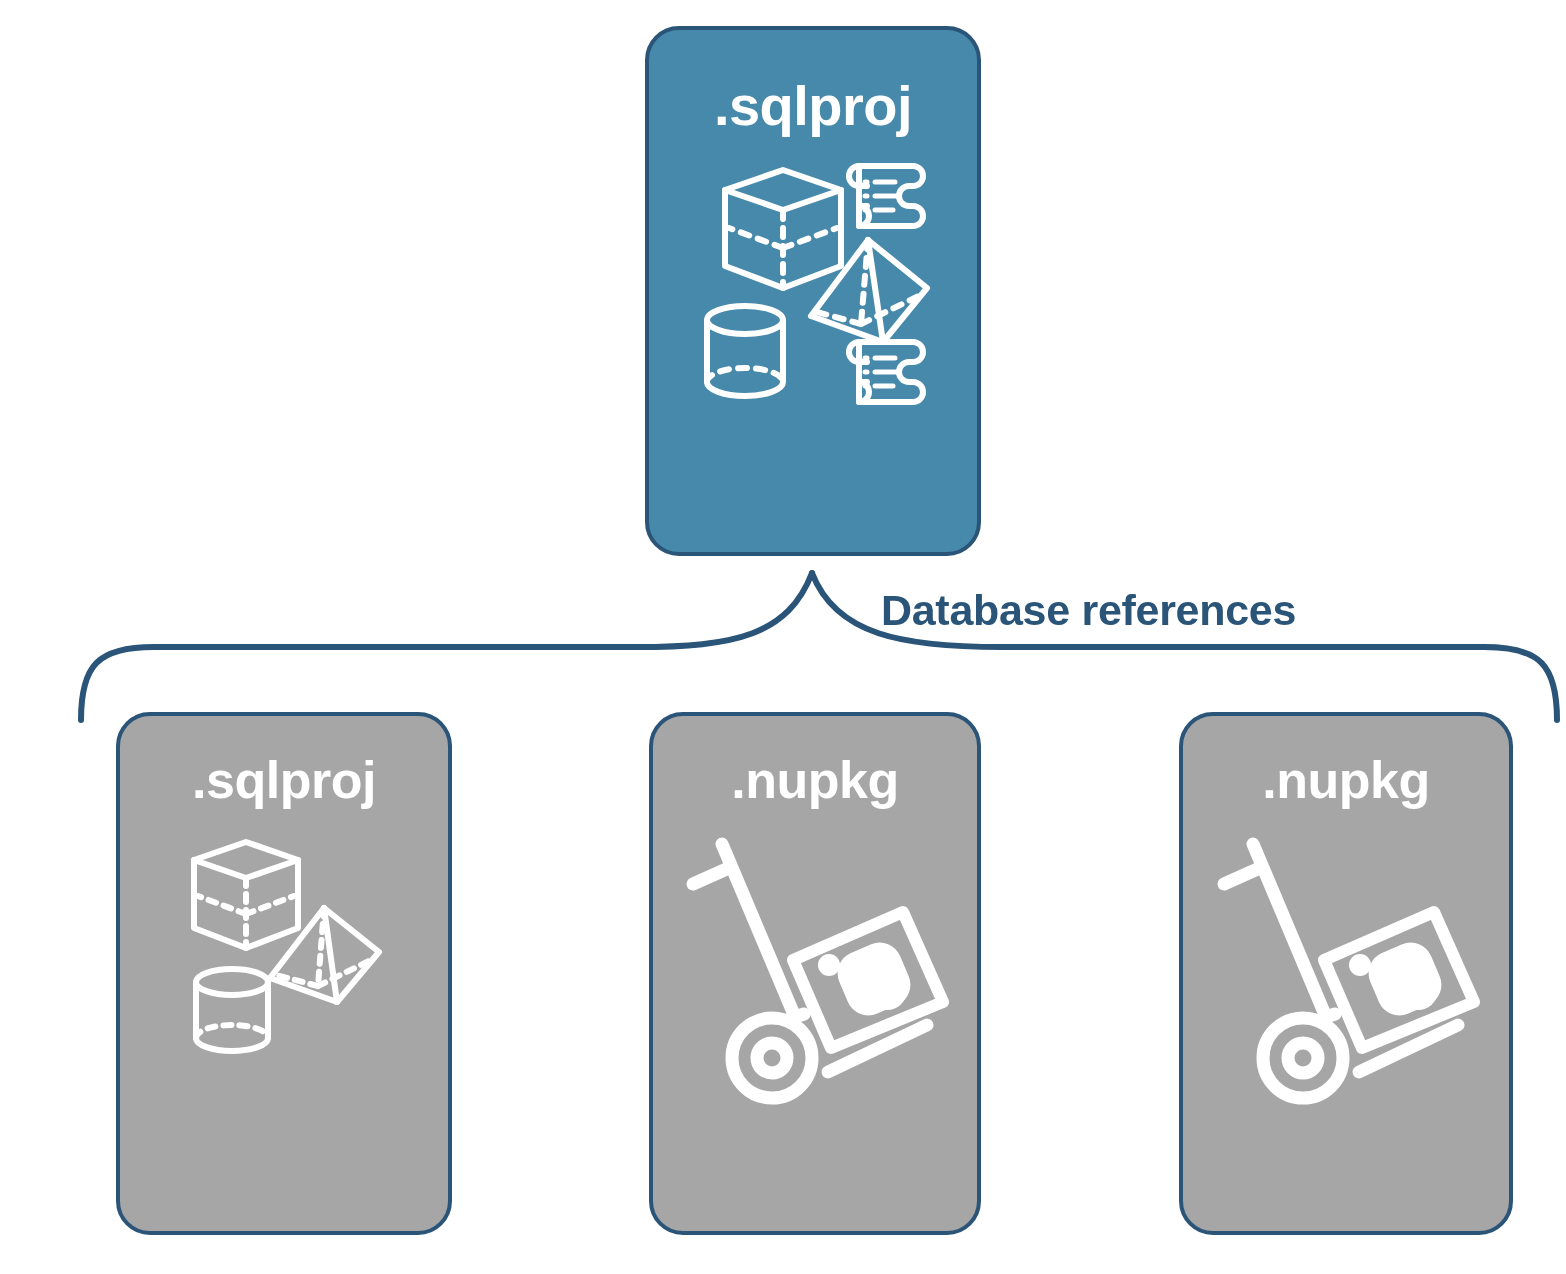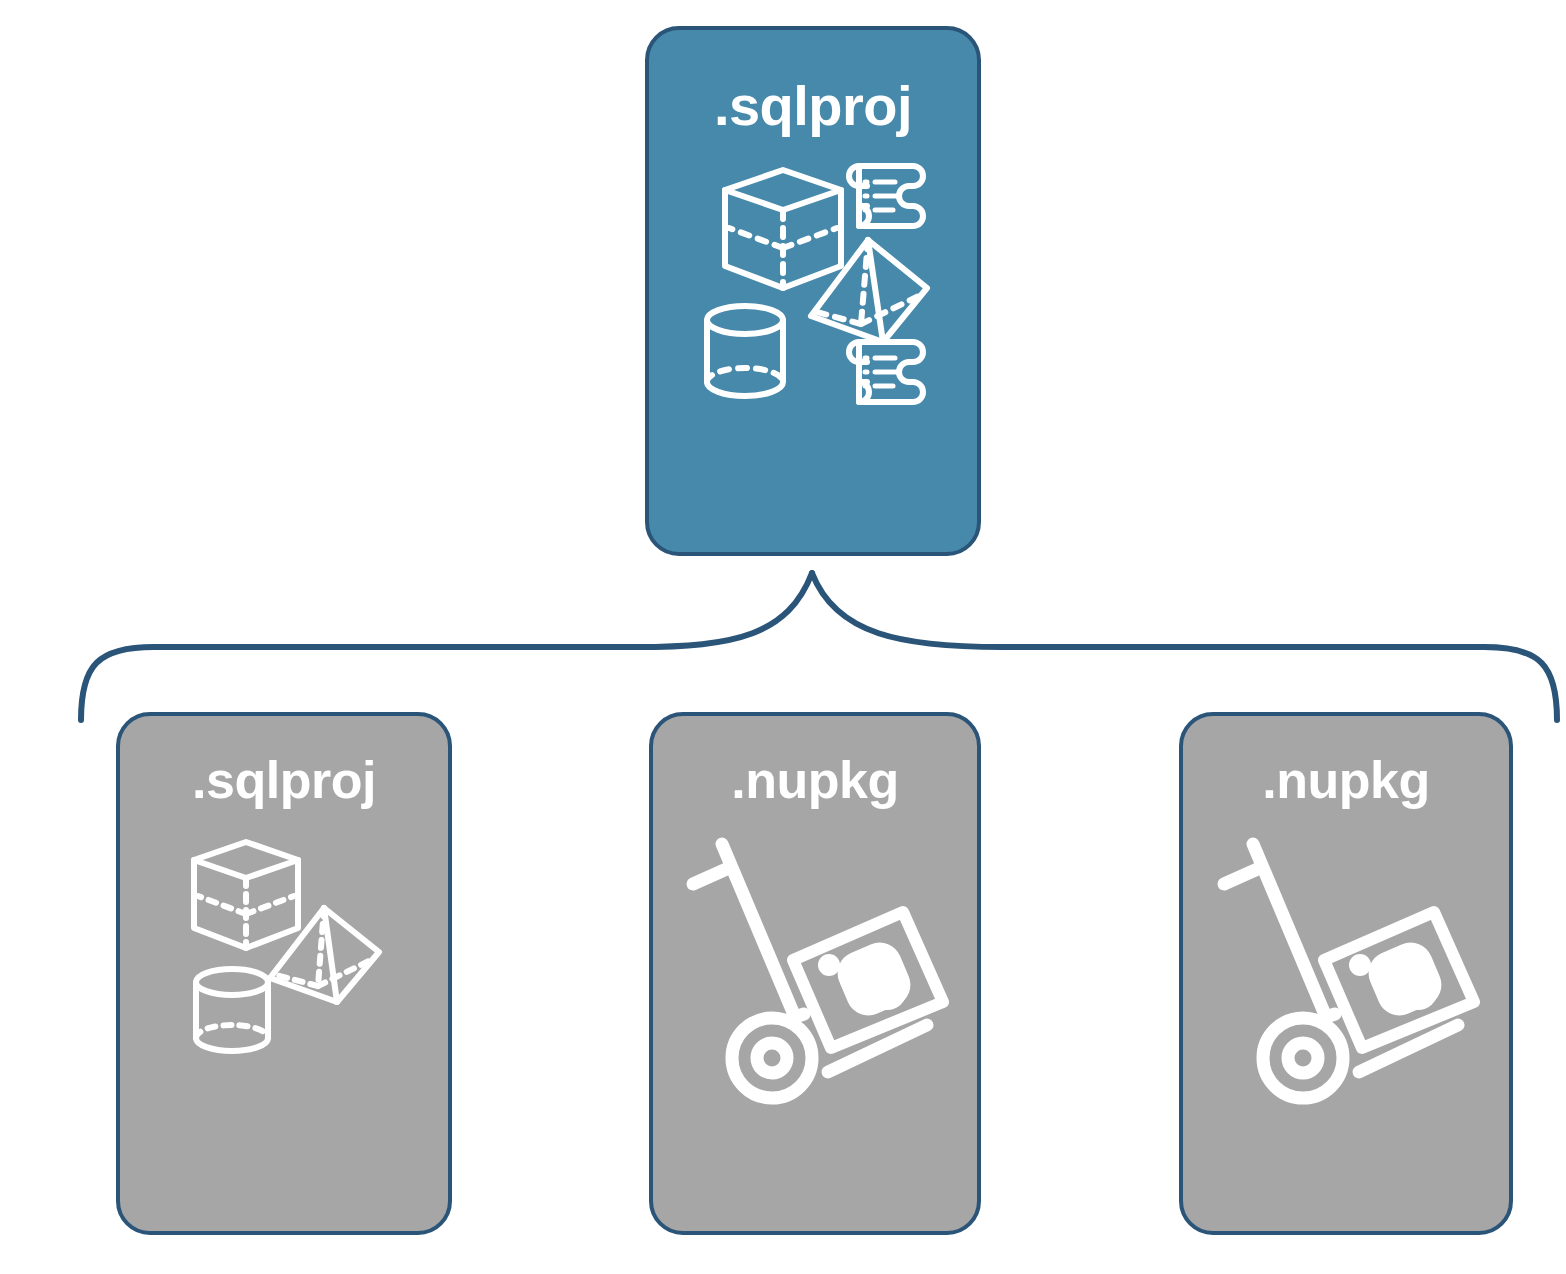--- a/index.html
+++ b/index.html
@@ -161,20 +161,21 @@
              C45 120, 62 102, 118 102
              L600 102
              C700 102, 752 90, 776 28"></path>
 
     <path d="M1521 175
              C1521 120, 1504 102, 1448 102
              L966 102
              C866 102, 800 90, 776 28"></path>
   </svg>
 
+  <div id="bracket-label">Database references</div>
 
   <div class="card gray" id="card-ref-0">
     <div class="card-title small">.sqlproj</div>
     <div class="card-art" style="width:220px;height:230px;margin-top:24px;">
       <svg width="220" height="230" viewBox="0 0 220 230" fill="none" stroke="#ffffff" stroke-width="6" stroke-linecap="round" stroke-linejoin="round">
 
         <g>
           <polygon points="20,30 72,12 124,30 72,48"></polygon>
           <polyline points="20,30 20,98 72,118 124,98 124,30"></polyline>
           <line x1="72" y1="48" x2="72" y2="118" stroke-dasharray="8 8"></line>

